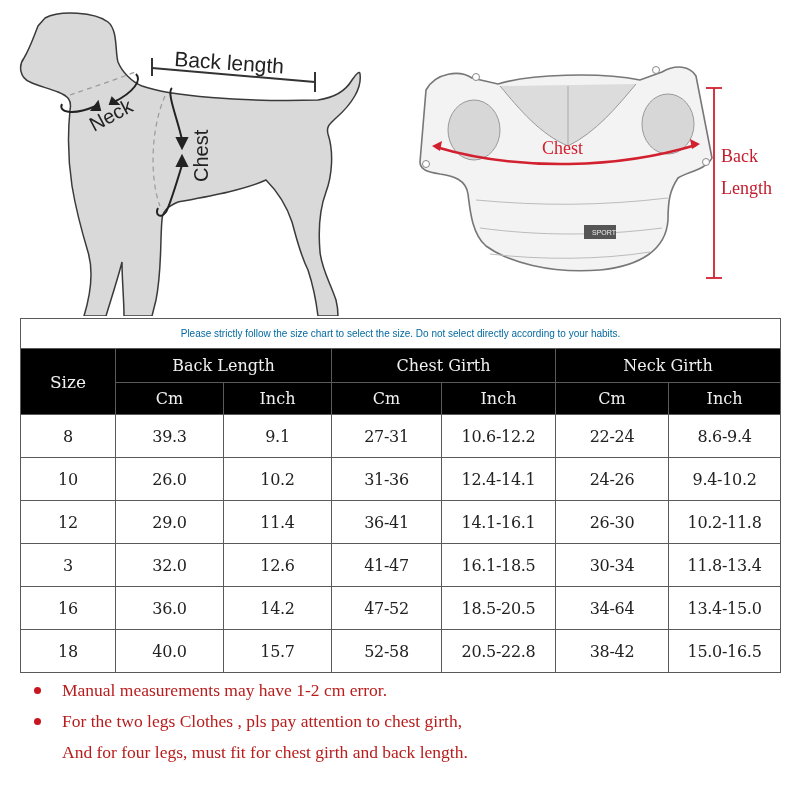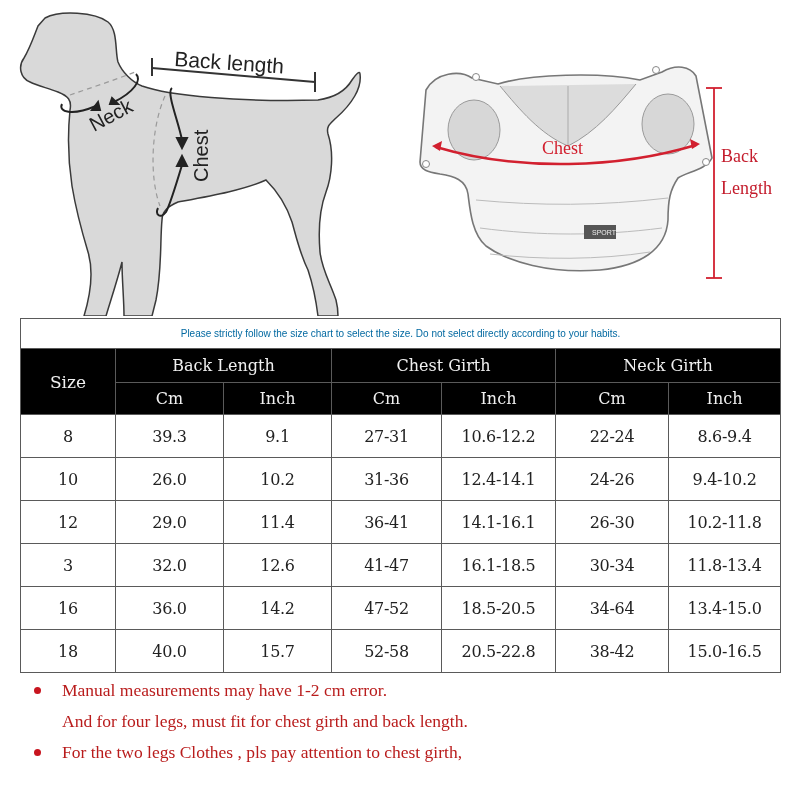--- a/index.html
+++ b/index.html
@@ -171,19 +171,19 @@
     </tr>
   </tbody>
 </table>
 
 <div class="notes">
   <div class="note">
     <span class="bullet"></span>
     <span>Manual measurements may have 1-2 cm error.</span>
   </div>
   <div class="note">
-    <span>And for four legs, must fit for chest girth and back length.</span>
+    <span class="bullet"></span>
+    <span>For the two legs Clothes , pls pay attention to chest girth,</span>
   </div>
   <div class="note">
-    <span class="bullet"></span>
-    <span>For the two legs Clothes , pls pay attention to chest girth,</span>
+    <span>And for four legs, must fit for chest girth and back length.</span>
   </div>
 </div>
 
 </body></html>

